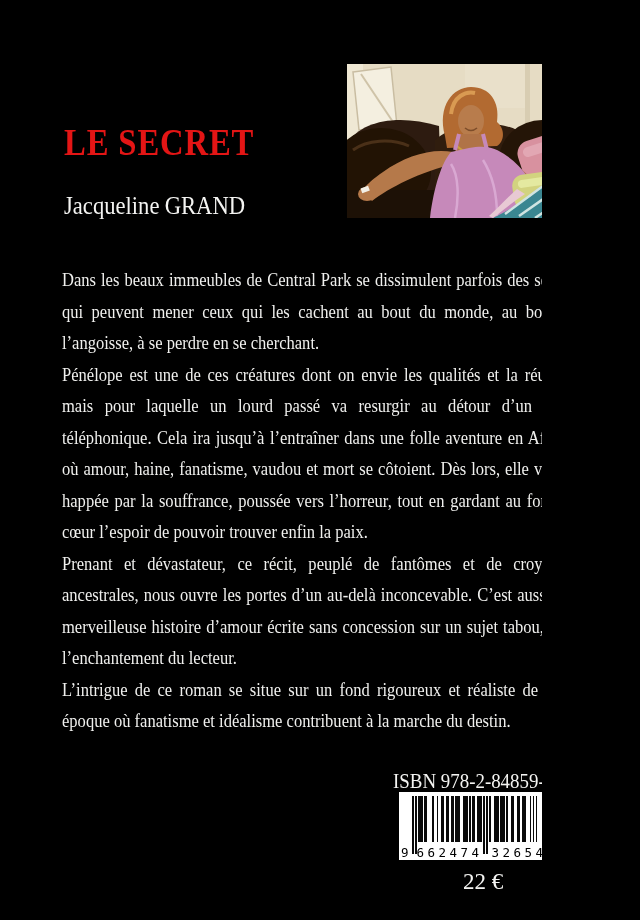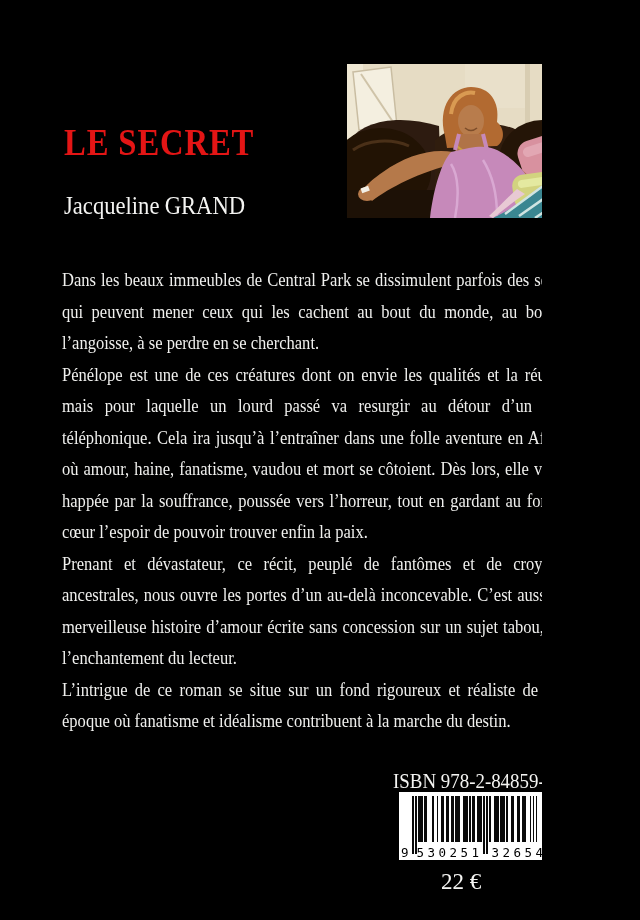--- a/index.html
+++ b/index.html
@@ -23,21 +23,21 @@
   .barcode{position:absolute;left:399px;top:772px;width:168px;height:68px;background:#fff;}
   .bars{position:absolute;left:13px;top:4px;display:flex;align-items:flex-start;}
   .bc-m{width:1.55px;height:46px;flex:0 0 auto;}
   .bc-m.g{height:58px;}
   .bc-m.on{background:#0a0a0a;}
   .bc-digits{position:absolute;left:2px;right:5px;bottom:0px;display:flex;
              align-items:baseline;font-family:"DejaVu Sans Mono",monospace;
              font-size:12.5px;color:#000;}
   .bc-d9{width:11px;}
   .bc-grp{flex:1;text-align:center;letter-spacing:3.5px;}
-  .price{position:absolute;left:361px;top:849px;width:200px;text-align:center;
+  .price{position:absolute;left:383px;top:849px;width:200px;text-align:center;
          color:#f4f4f2;font-size:23px;}
 </style>
 </head>
 <body>
 
 <div class="cover">
 
   <div class="title">LE SECRET</div>
 
   <div class="author">
@@ -198,20 +198,20 @@
         <div class="bc-m"></div>
         <div class="bc-m"></div>
         <div class="bc-m on"></div>
         <div class="bc-m"></div>
         <div class="bc-m on g"></div>
         <div class="bc-m g"></div>
         <div class="bc-m on g"></div>
       </div>
     <div class="bc-digits">
       <span class="bc-d9">9</span>
-      <span class="bc-grp">530251</span>
+      <span class="bc-grp">662474</span>
       <span class="bc-grp">326547</span>
     </div>
   </div>
 
   <div class="price">22 €</div>
 
 </div>
 
 </body></html>

